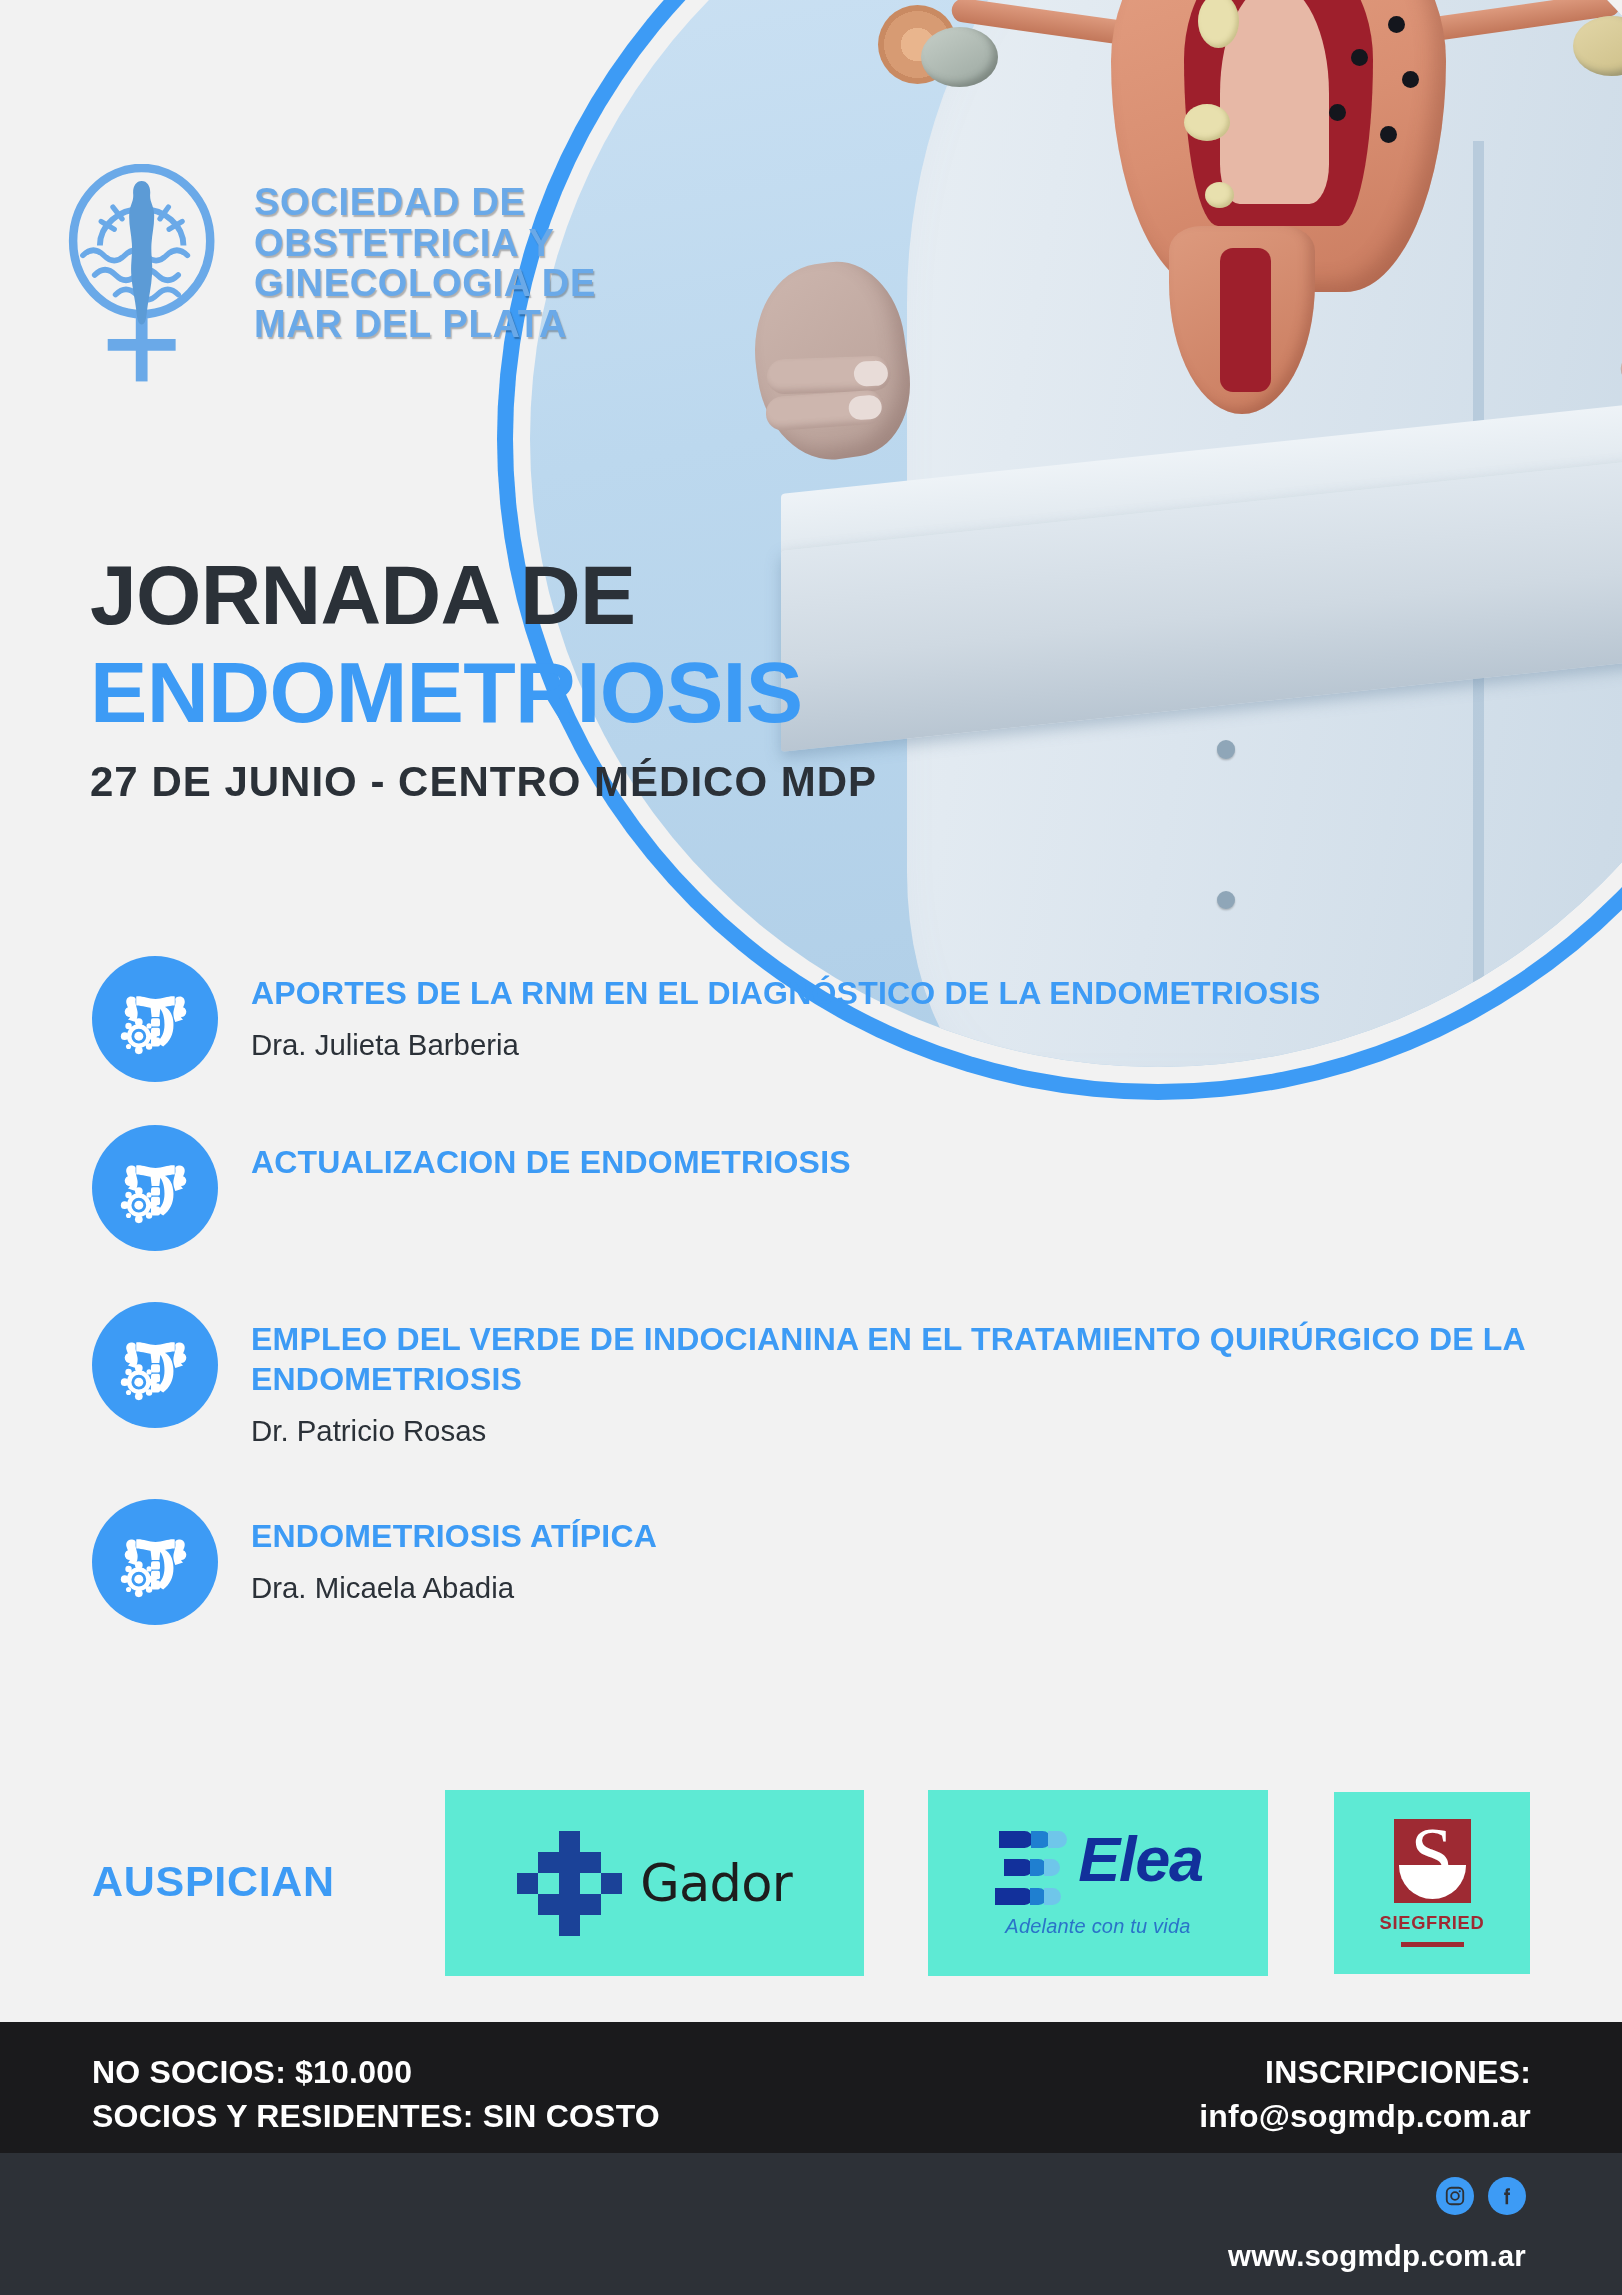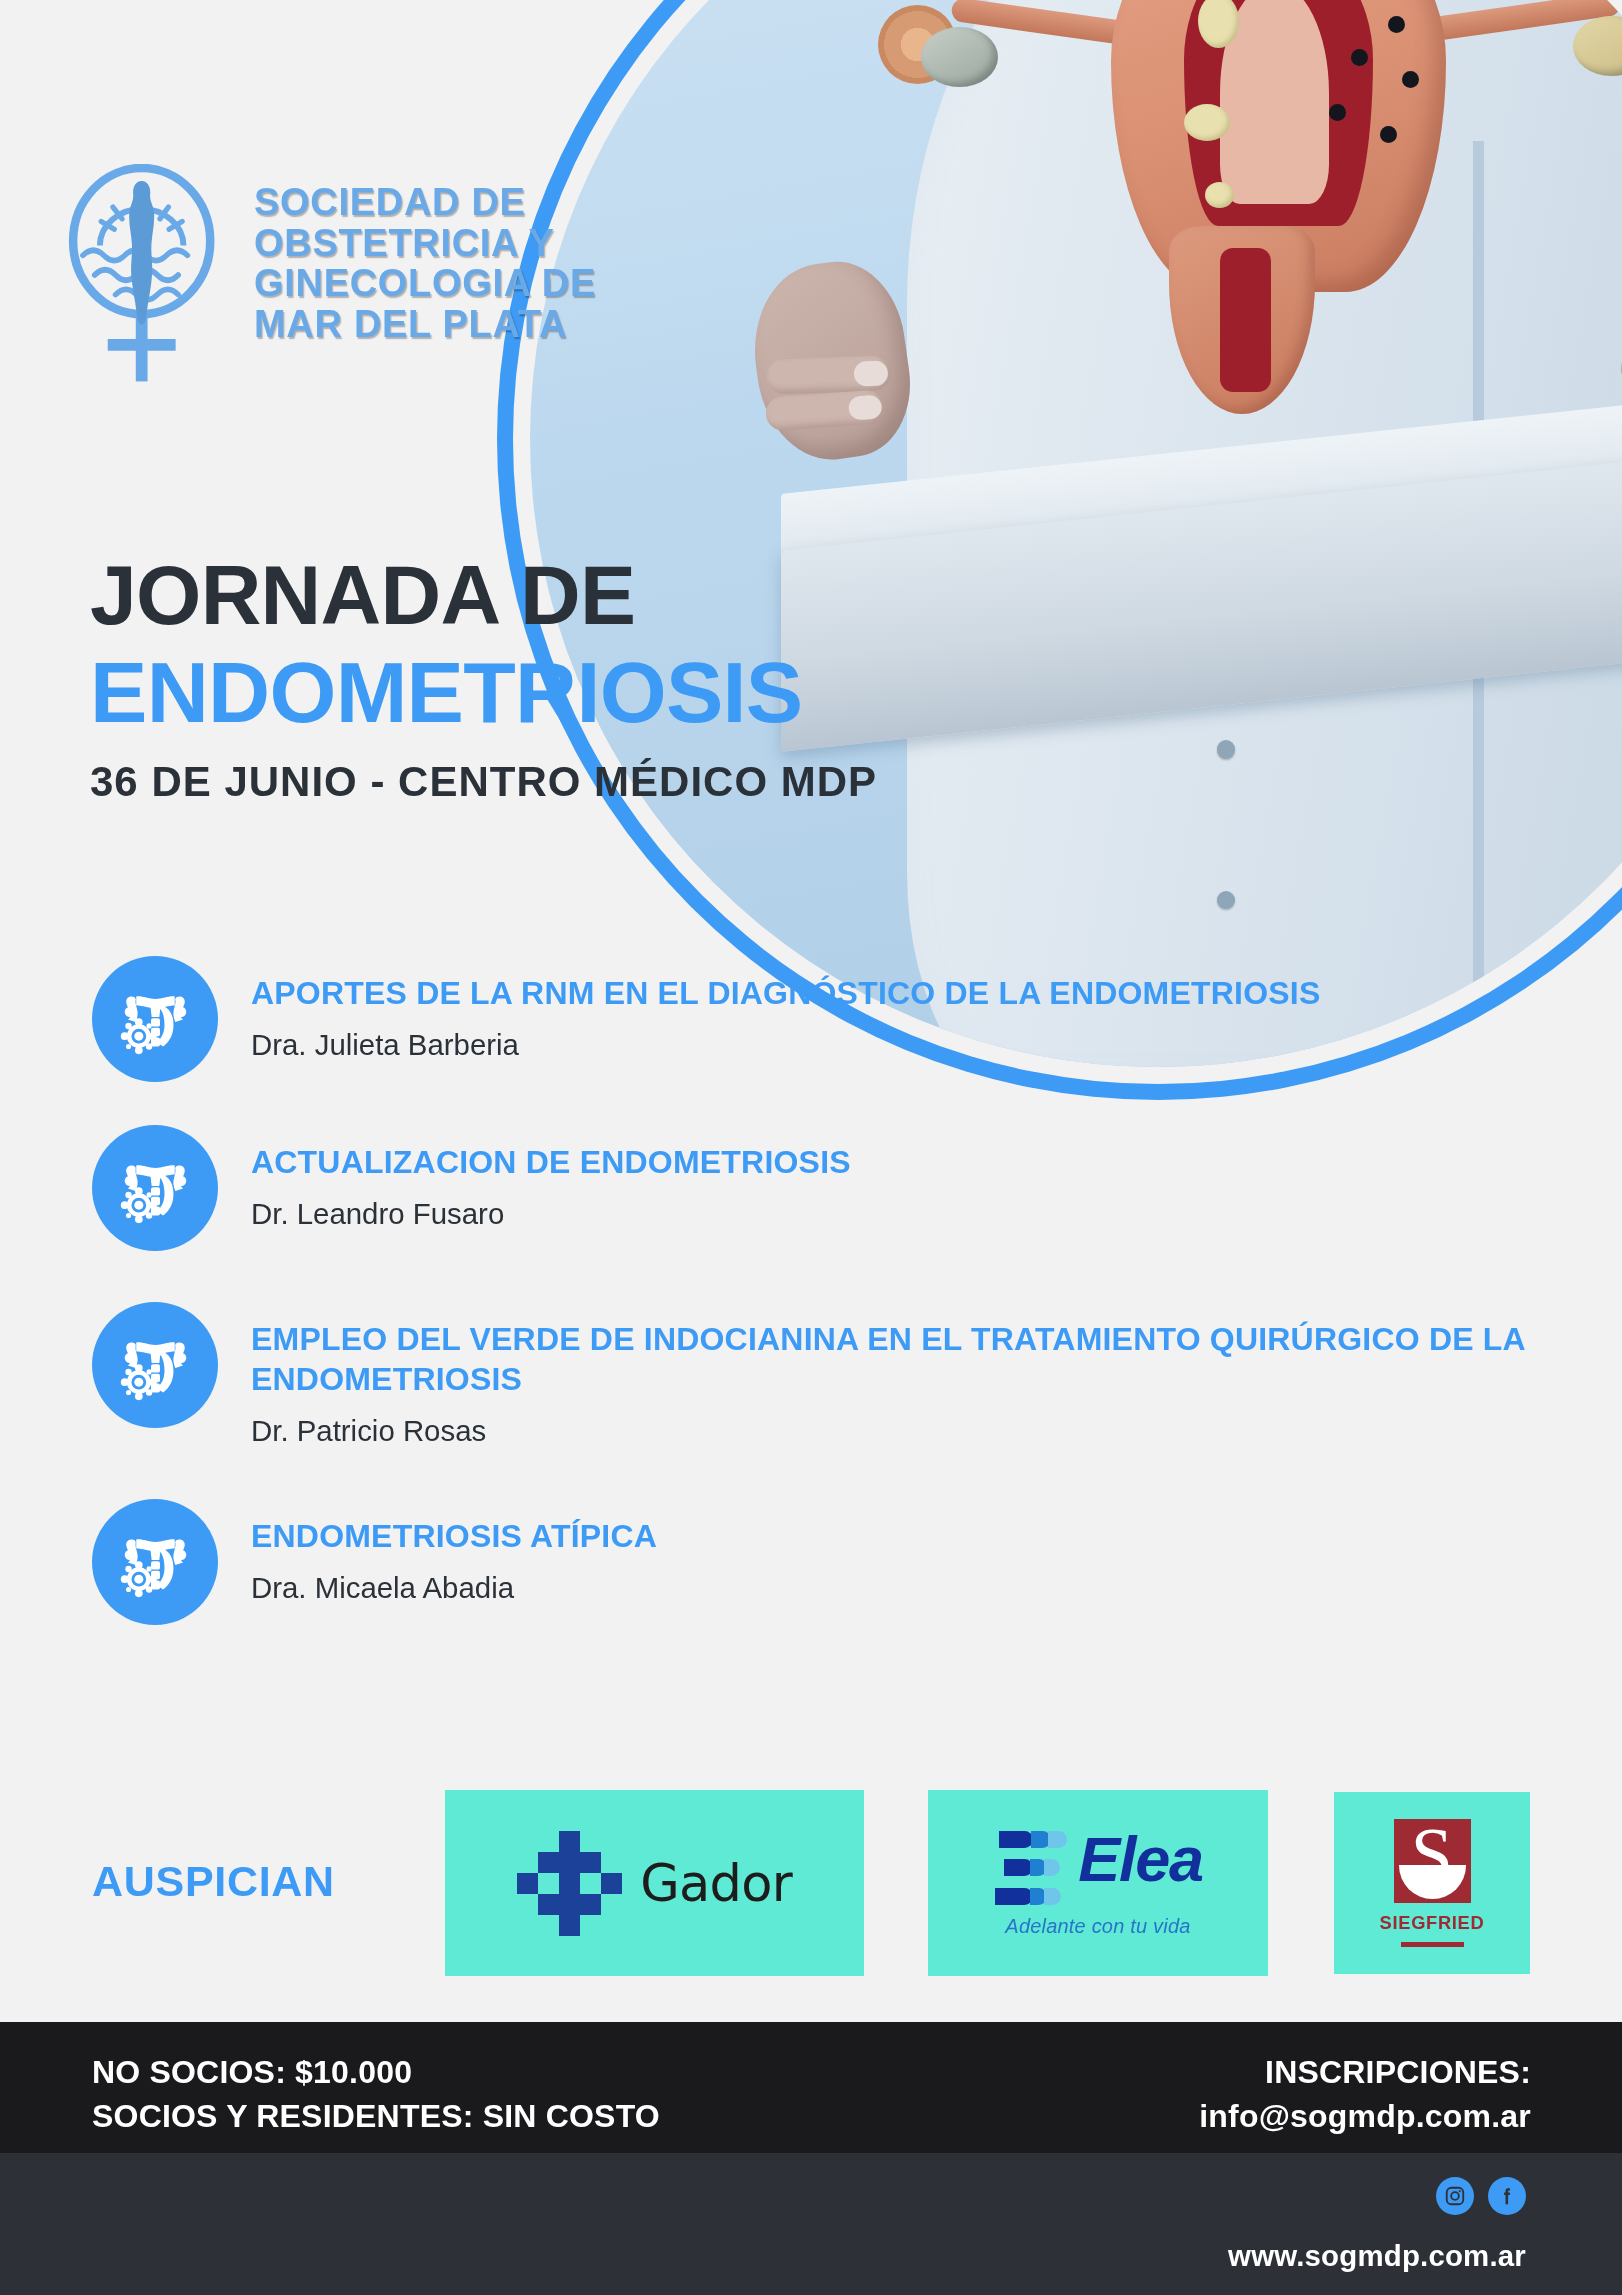--- a/index.html
+++ b/index.html
@@ -272,21 +272,21 @@
   <div class="logo-text">
     <div>SOCIEDAD DE</div>
     <div>OBSTETRICIA Y</div>
     <div>GINECOLOGIA DE</div>
     <div>MAR DEL PLATA</div>
   </div>
 
   <div class="headline">
     <div class="h-line1">JORNADA DE</div>
     <div class="h-line2">ENDOMETRIOSIS</div>
-    <div class="h-sub">36 DE JUNIO - CENTRO MÉDICO MDP</div>
+    <div class="h-sub">27 DE JUNIO - CENTRO MÉDICO MDP</div>
   </div>
 
   <div class="sessions">
 
     <div class="session s1">
       <div class="sess-icon">
         <svg viewBox="0 0 120 120" width="77" height="77">
           <g fill="#ffffff">
             <path d="M22 24 c-6 0 -9 6 -7 12 c2 7 6 10 6 16 c0 6 -4 8 -4 8 l12 4 c0 0 4 -8 3 -16 c-1 -7 -4 -12 -3 -18 c1 -4 -2 -6 -7 -6 z"></path>
             <path d="M98 24 c6 0 9 6 7 12 c-2 7 -6 10 -6 16 c0 6 4 8 4 8 l-12 4 c0 0 -4 -8 -3 -16 c1 -7 4 -12 3 -18 c-1 -4 2 -6 7 -6 z"></path>
@@ -343,21 +343,20 @@
             <circle cx="56" cy="86" r="6"></circle>
             <circle cx="18" cy="70" r="5"></circle>
             <circle cx="50" cy="102" r="5"></circle>
             <circle cx="50" cy="70" r="4"></circle>
             <circle cx="18" cy="102" r="4"></circle>
           </g>
         </svg>
       </div>
       <div class="sess-body">
         <div class="sess-title">ACTUALIZACION DE ENDOMETRIOSIS</div>
-        <div class="sess-speaker">Dr. Leandro Fusaro</div>
       </div>
     </div>
 
     <div class="session">
       <div class="sess-icon">
         <svg viewBox="0 0 120 120" width="77" height="77">
           <g fill="#ffffff">
             <path d="M22 24 c-6 0 -9 6 -7 12 c2 7 6 10 6 16 c0 6 -4 8 -4 8 l12 4 c0 0 4 -8 3 -16 c-1 -7 -4 -12 -3 -18 c1 -4 -2 -6 -7 -6 z"></path>
             <path d="M98 24 c6 0 9 6 7 12 c-2 7 -6 10 -6 16 c0 6 4 8 4 8 l-12 4 c0 0 -4 -8 -3 -16 c1 -7 4 -12 3 -18 c-1 -4 2 -6 7 -6 z"></path>
             <path d="M30 24 c10 -1 18 4 30 4 c12 0 20 -5 30 -4 l0 14 c-10 0 -18 4 -30 4 c-12 0 -20 -4 -30 -4 z"></path>

